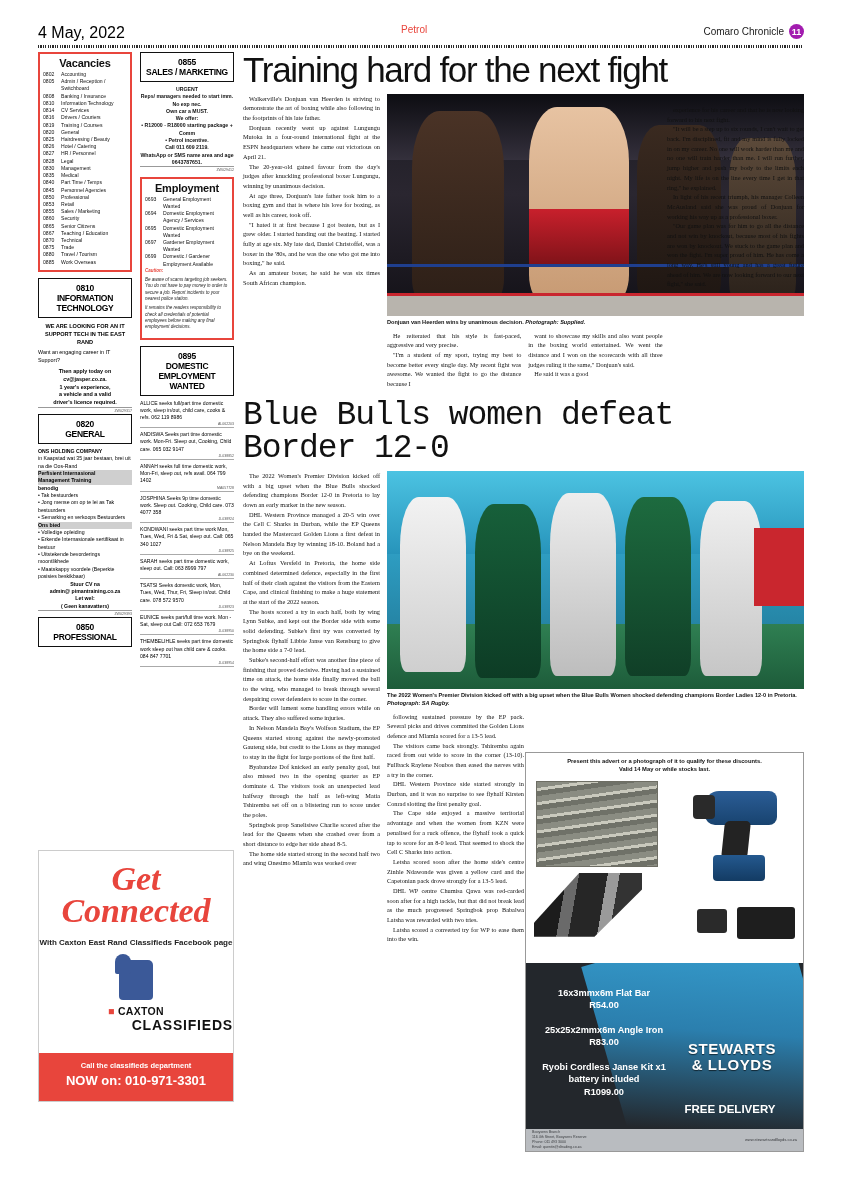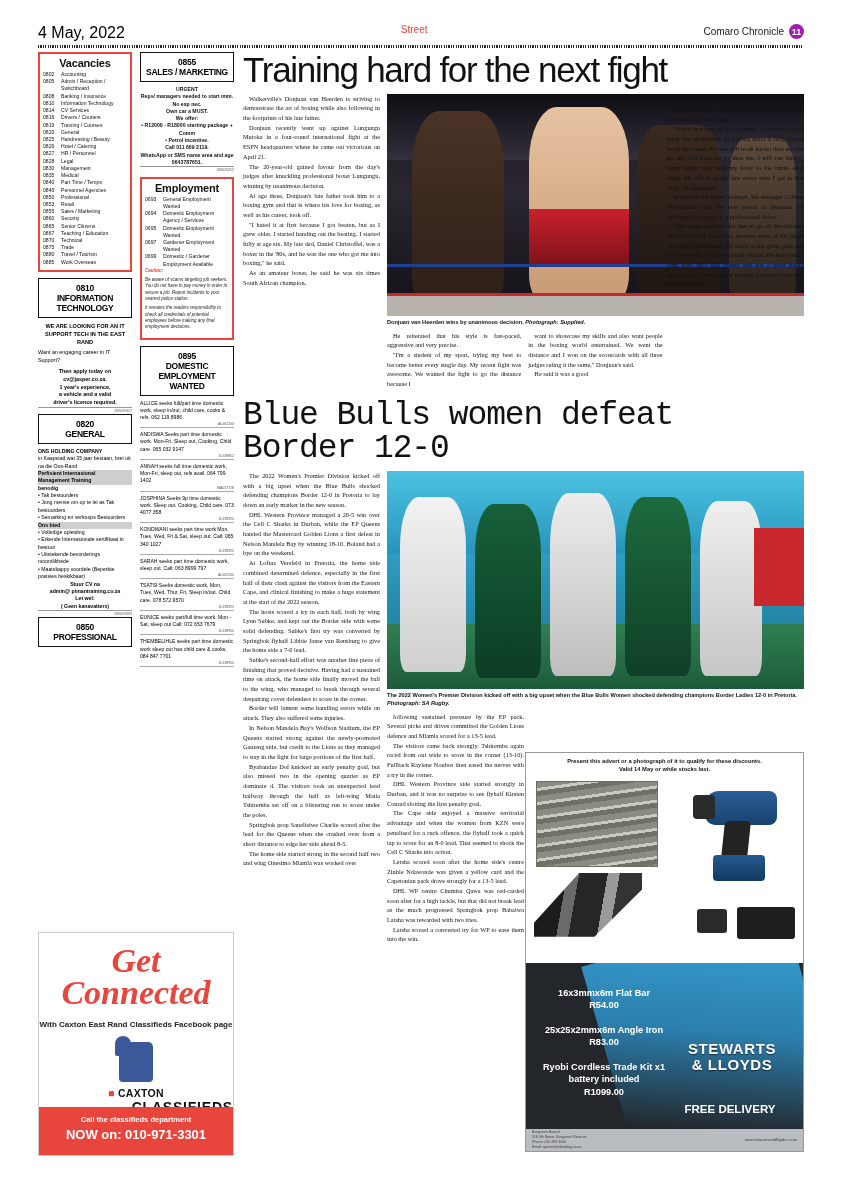--- a/index.html
+++ b/index.html
@@ -77,21 +77,21 @@
   .dom-entry { font-size: 5.1px; line-height: 1.42; margin-bottom: 1px; }
   .dom-ref { font-size: 3.5px; text-align: right; color: #555; border-bottom: .4px solid #aaa; padding-bottom: 1px; margin-bottom: 3px; }
 
   .prof-body { font-size: 6px; line-height: 1.45; text-align: center; }
   .prof-body .t { font-weight: bold; font-size: 7.5px; line-height: 1.2; margin-bottom: 4px; }
   .prof-body .l { text-align: left; }
   .prof-body .b { font-weight: bold; }
 
   
   .caxton-ad {
-    position: absolute; left: 38px; top: 932px; width: 196px; height: 224px;
+    position: absolute; left: 38px; top: 850px; width: 196px; height: 252px;
     border: 1px solid #ccc; background: #fff; overflow: hidden;
   }
   .caxton-top { height: 168px; position: relative; background: #fff; }
   .get-connected {
     text-align: center; padding-top: 12px;
     font-family: "Liberation Serif", serif; color: #e8453c;
     font-size: 34px; font-style: italic; font-weight: bold; line-height: .95;
   }
   .with-caxton {
     text-align: center; font-size: 8px; font-weight: bold; color: #222;
@@ -237,21 +237,21 @@
   .sl-foot .web { font-size: 4px; }
   .cap-strip { margin-top: 3px; }
 </style>
 </head>
 <body>
 
 <div class="page">
 
   <div class="masthead">
     <span>4 May, 2022</span>
-    <span class="section">Street</span>
+    <span class="section">Petrol</span>
     <span class="right">
       <span class="paper">Comaro Chronicle</span>
       <span class="pagenum">11</span>
     </span>
   </div>
   <div class="rule"></div>
 
   <div class="classifieds">
     <div class="clsf-cols">
 
@@ -634,21 +634,21 @@
       <div class="sl-prices" id="sl-prices">
           <div class="grp">
             <div class="line">16x3mmx6m Flat Bar</div>
             <div class="line">R54.00</div>
           </div>
           <div class="grp">
             <div class="line">25x25x2mmx6m Angle Iron</div>
             <div class="line">R83.00</div>
           </div>
           <div class="grp">
-            <div class="line">Ryobi Cordless Trade Kit x1 battery included</div>
+            <div class="line">Ryobi Cordless Janse Kit x1 battery included</div>
             <div class="line">R1099.00</div>
           </div>
         </div>
       <div class="sl-brand">
         <div>STEWARTS</div>
         <div>&amp; LLOYDS</div>
       </div>
       <div class="sl-free">FREE DELIVERY</div>
     </div>
     <div class="sl-foot">

